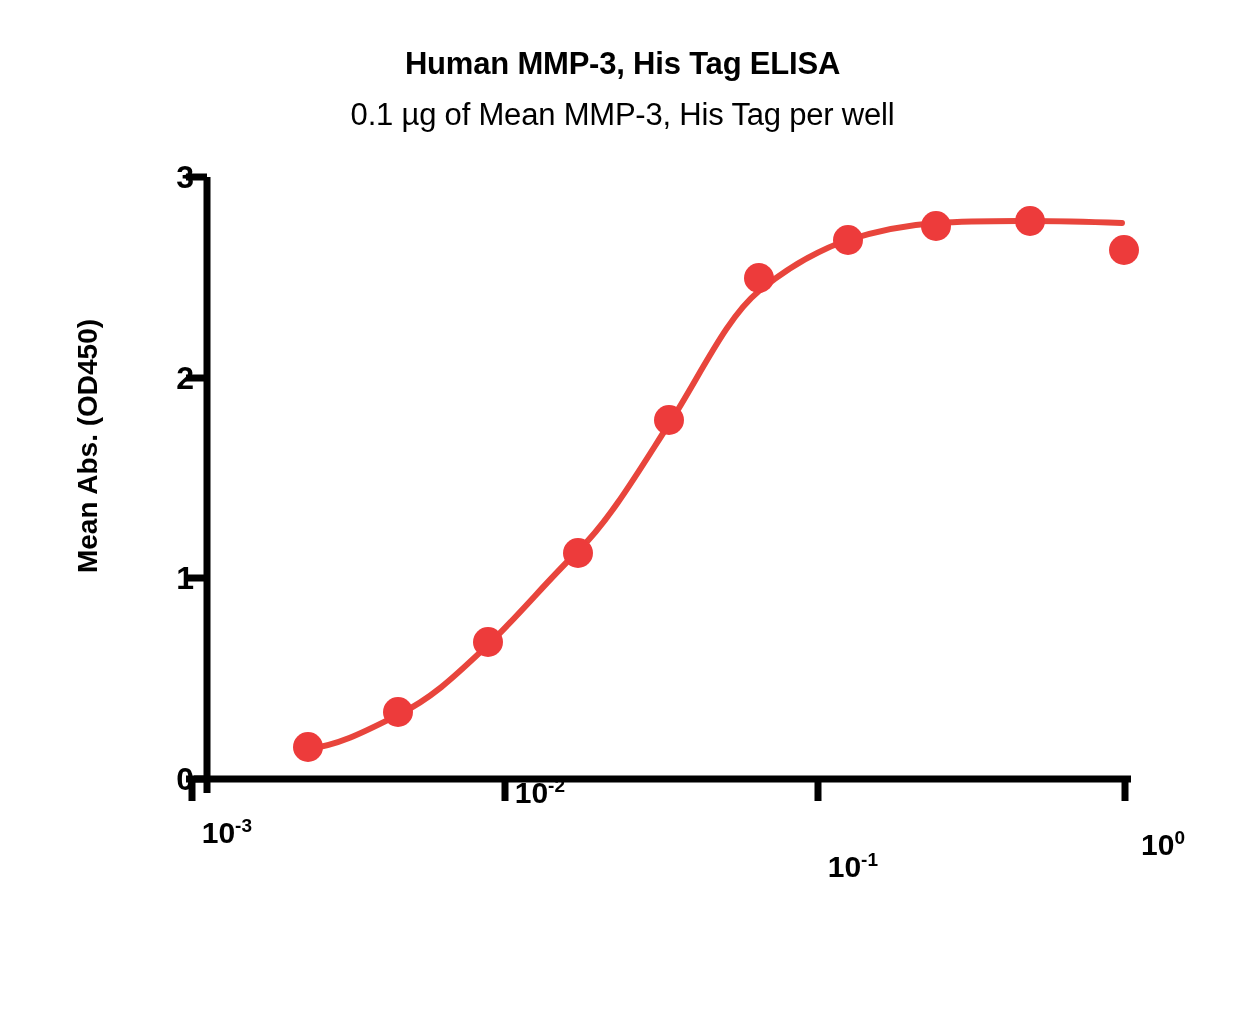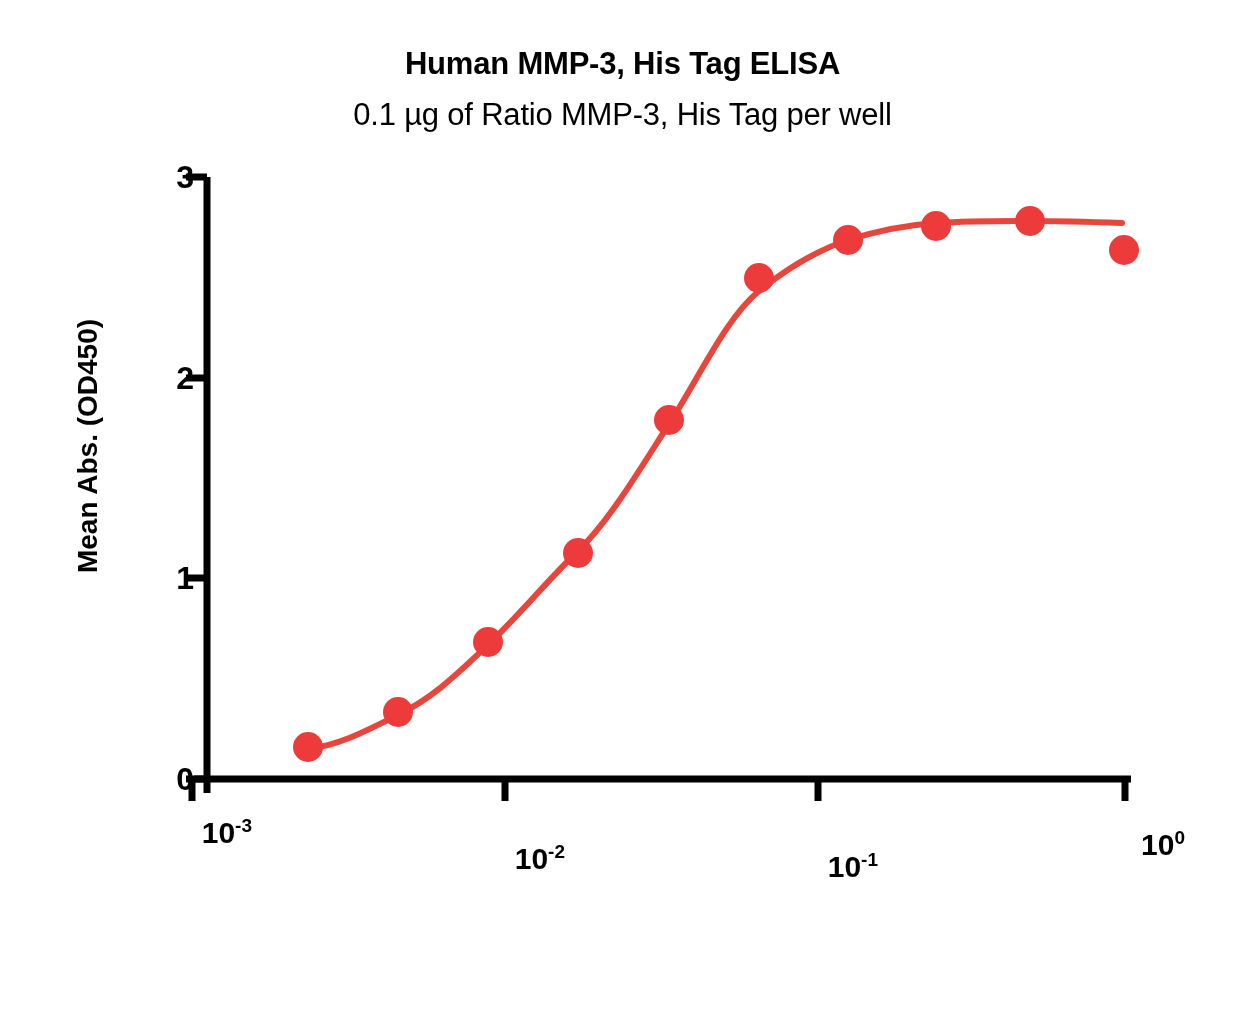--- a/index.html
+++ b/index.html
@@ -94,31 +94,31 @@
     left: 0;
     top: 0;
   }
 </style>
 </head>
 <body>
 
 <div id="figure">
 
   <div class="title">Human MMP-3, His Tag ELISA</div>
-  <div class="subtitle">0.1 µg of Ratio MMP-3, His Tag per well</div>
+  <div class="subtitle">0.1 µg of Mean MMP-3, His Tag per well</div>
 
   <div class="ylabel">Mean Abs. (OD450)</div>
 
   <div class="ytick-label" style="left:150px; top:161px;">3</div>
   <div class="ytick-label" style="left:150px; top:362px;">2</div>
   <div class="ytick-label" style="left:150px; top:562px;">1</div>
   <div class="ytick-label" style="left:150px; top:763px;">0</div>
 
   <div class="xtick-label" style="left:132px; top:818px;"><span>10</span><sup>-3</sup></div>
-  <div class="xtick-label" style="left:445px; top:844px;"><span>10</span><sup>-2</sup></div>
+  <div class="xtick-label" style="left:445px; top:778px;"><span>10</span><sup>-2</sup></div>
   <div class="xtick-label" style="left:758px; top:852px;"><span>10</span><sup>-1</sup></div>
   <div class="xtick-label" style="left:1065px; top:830px;"><span>10</span><sup>0</sup></div>
 
   <svg class="plot" width="1245" height="1032">
 
     <g>
       <line x1="207" y1="177" x2="207" y2="793" stroke="#000000" stroke-width="7"></line>
       <line x1="194" y1="779" x2="1131" y2="779" stroke="#000000" stroke-width="7"></line>
     </g>
 

